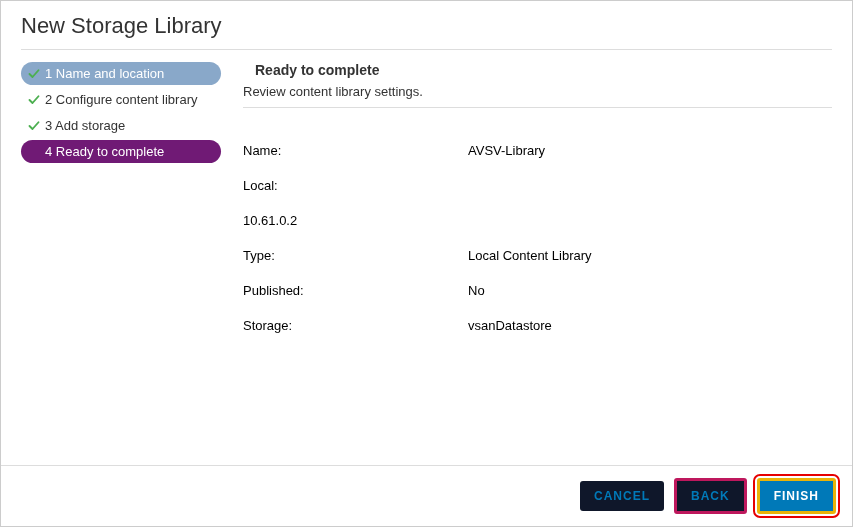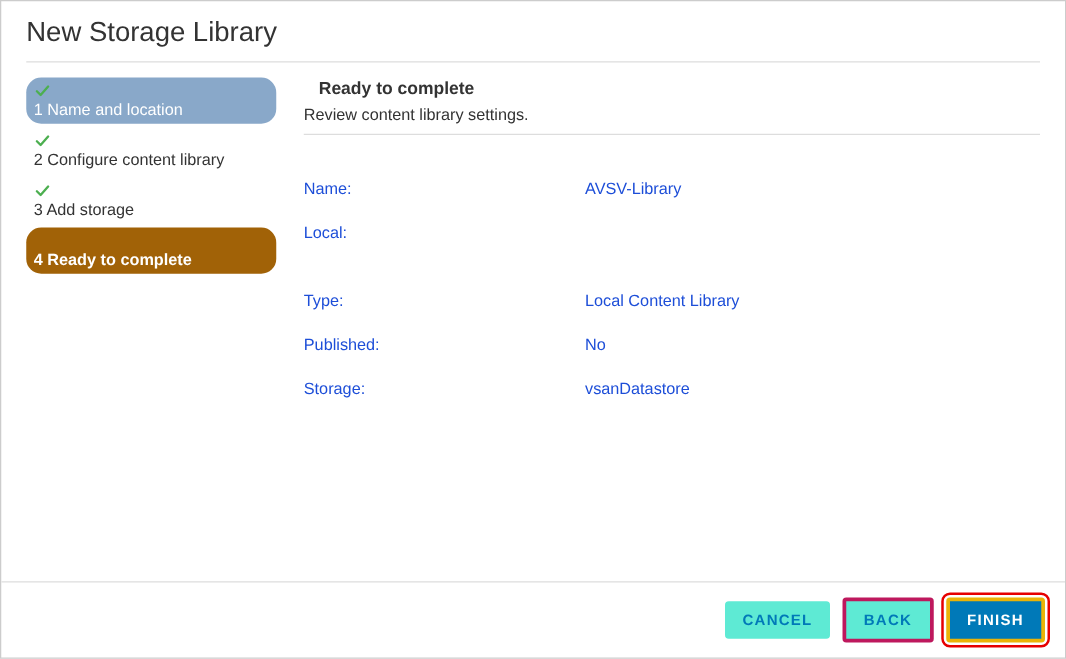--- a/index.html
+++ b/index.html
@@ -35,39 +35,37 @@
       flex: 1;
       padding: 12px 20px 0 20px;
       overflow: hidden;
     }
     .wizard-sidebar {
       width: 210px;
       padding-right: 10px;
     }
     .step {
       display: flex;
-      align-items: flex-start;
+      align-items: flex-end;
       padding: 4px 8px 4px 6px;
       margin-bottom: 3px;
       border-radius: 12px;
       font-size: 13px;
       color: #333;
-      flex-direction: column;
     }
     .step.completed {
       color: #333;
     }
     .step.pill {
       background: #89a8c9;
       color: #fff;
     }
     .step.active {
-      background: #a16207;
+      background: #701a75;
       color: #fff;
-      font-weight: bold;
     }
     .step-check {
       width: 14px;
       height: 14px;
       display: inline-flex;
       align-items: center;
       justify-content: center;
       margin-right: 4px;
       flex-shrink: 0;
     }
@@ -99,21 +97,21 @@
       margin-bottom: 8px;
     }
     .content-divider {
       border: none;
       border-top: 1px solid #ddd;
       margin-bottom: 35px;
     }
     .summary-row {
       display: flex;
       font-size: 13px;
-      color: #1d4ed8;
+      color: #000000;
       margin-bottom: 20px;
     }
     .summary-label {
       width: 225px;
     }
     .summary-value {
       flex: 1;
     }
     .footer-divider {
       border: none;
@@ -128,21 +126,21 @@
       gap: 10px;
     }
     .btn {
       font-size: 12px;
       font-weight: 600;
       letter-spacing: 1px;
       padding: 8px 14px;
       text-transform: uppercase;
       cursor: pointer;
       border-radius: 3px;
-      background: #5eead4;
+      background: #0f172a;
     }
     .btn-cancel {
       border: none;
       color: #0079b8;
     }
     .btn-back {
       border: 3px solid #be185d;
       color: #0079b8;
     }
     .btn-finish {
@@ -205,20 +203,21 @@
 
     <div class="summary-row">
       <div class="summary-label">Name:</div>
       <div class="summary-value">AVSV-Library</div>
     </div>
     <div class="summary-row">
       <div class="summary-label">Local:</div>
       <div class="summary-value"></div>
     </div>
     <div class="summary-row">
+      <div class="summary-value">10.61.0.2</div>
     </div>
     <div class="summary-row">
       <div class="summary-label">Type:</div>
       <div class="summary-value">Local Content Library</div>
     </div>
     <div class="summary-row">
       <div class="summary-label">Published:</div>
       <div class="summary-value">No</div>
     </div>
     <div class="summary-row">

